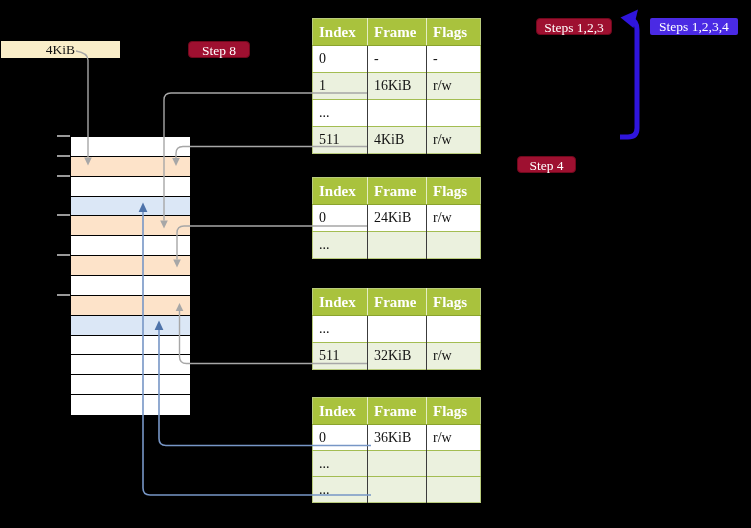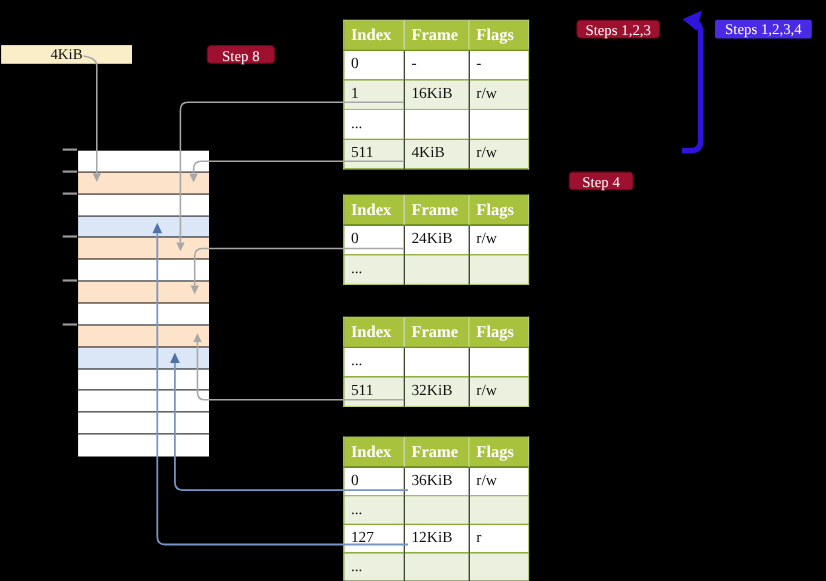--- a/index.html
+++ b/index.html
@@ -16,21 +16,21 @@
     height:19.86px;box-sizing:border-box;border-bottom:1px solid #000;background:#fff;
   }
   .frame:last-child{border-bottom:none;}
   .frame[data-kind="page-table"]{background:#fde3c9;}
   .frame[data-kind="mapped-page"]{background:#dbe7f6;}
   .frame[data-kind="free"]{background:#ffffff;}
   .tick{position:absolute;width:13px;height:2px;background:#999;z-index:4;}
   
   table.ptable{
     position:absolute;left:312px;width:168px;border-collapse:collapse;table-layout:fixed;
-    z-index:10;border:1px solid #b9cb7c;background:#4d7c0f;
+    z-index:10;border:1px solid #b9cb7c;background:#eab308;
     font-family:"Liberation Serif","DejaVu Serif",serif;
   }
   table.ptable th{
     background:#a9c23d;color:#fff;font-weight:bold;font-size:15px;height:26px;
     text-align:left;padding:0 0 0 6px;border-right:1px solid #e4edc4;
     border-bottom:1px solid #8aa32e;overflow:hidden;
   }
   table.ptable th:last-child{border-right:none;}
   table.ptable td{
     font-size:14px;color:#111;height:26px;padding:0 0 0 6px;background:#fff;
@@ -46,21 +46,21 @@
   #table-level1 td{height:25px;}
   
   .lbl{
     position:absolute;z-index:20;font-size:13.5px;line-height:17px;height:17px;
     text-align:center;white-space:nowrap;
   }
   .lbl-red{background:#9e1030;color:#fff;border:1px solid #70081c;border-radius:4px;box-sizing:border-box;}
   .lbl-blue{background:#4a2ae4;color:#fff;border-radius:2px;}
   #lbl-4kib{left:1px;top:41px;width:119px;height:17px;background:#faeec9;color:#111;z-index:6;}
   #lbl-step0{left:188px;top:41px;width:62px;}
-  #lbl-steps123{left:524px;top:18px;width:76px;}
+  #lbl-steps123{left:536px;top:18px;width:76px;}
   #lbl-steps1234{left:650px;top:18px;width:88px;}
   #lbl-step4{left:517px;top:156px;width:59px;}
   
   #arrows{position:absolute;left:0;top:0;z-index:50;pointer-events:none;}
   .grey-line{stroke:#a7a7a7;stroke-width:1.4;fill:none;}
   .grey-head{fill:#a7a7a7;stroke:none;}
   .blue-line{stroke:#7796c6;stroke-width:1.6;fill:none;}
   .blue-head{fill:#4e73aa;stroke:none;}
   .thick-blue-line{stroke:#2f15dc;stroke-width:5;fill:none;}
   .thick-blue-head{fill:#2f15dc;stroke:none;}
@@ -208,25 +208,20 @@
       <tr>
         <td>0</td>
         <td>36KiB</td>
         <td>r/w</td>
       </tr>
       <tr class="alt">
         <td>...</td>
         <td></td>
         <td></td>
       </tr>
-      <tr>
-        <td>127</td>
-        <td>12KiB</td>
-        <td>r</td>
-      </tr>
       <tr class="alt">
         <td>...</td>
         <td></td>
         <td></td>
       </tr>
     </tbody>
   </table>
 
   <svg id="arrows" width="751" height="528" viewBox="0 0 751 528">
 

